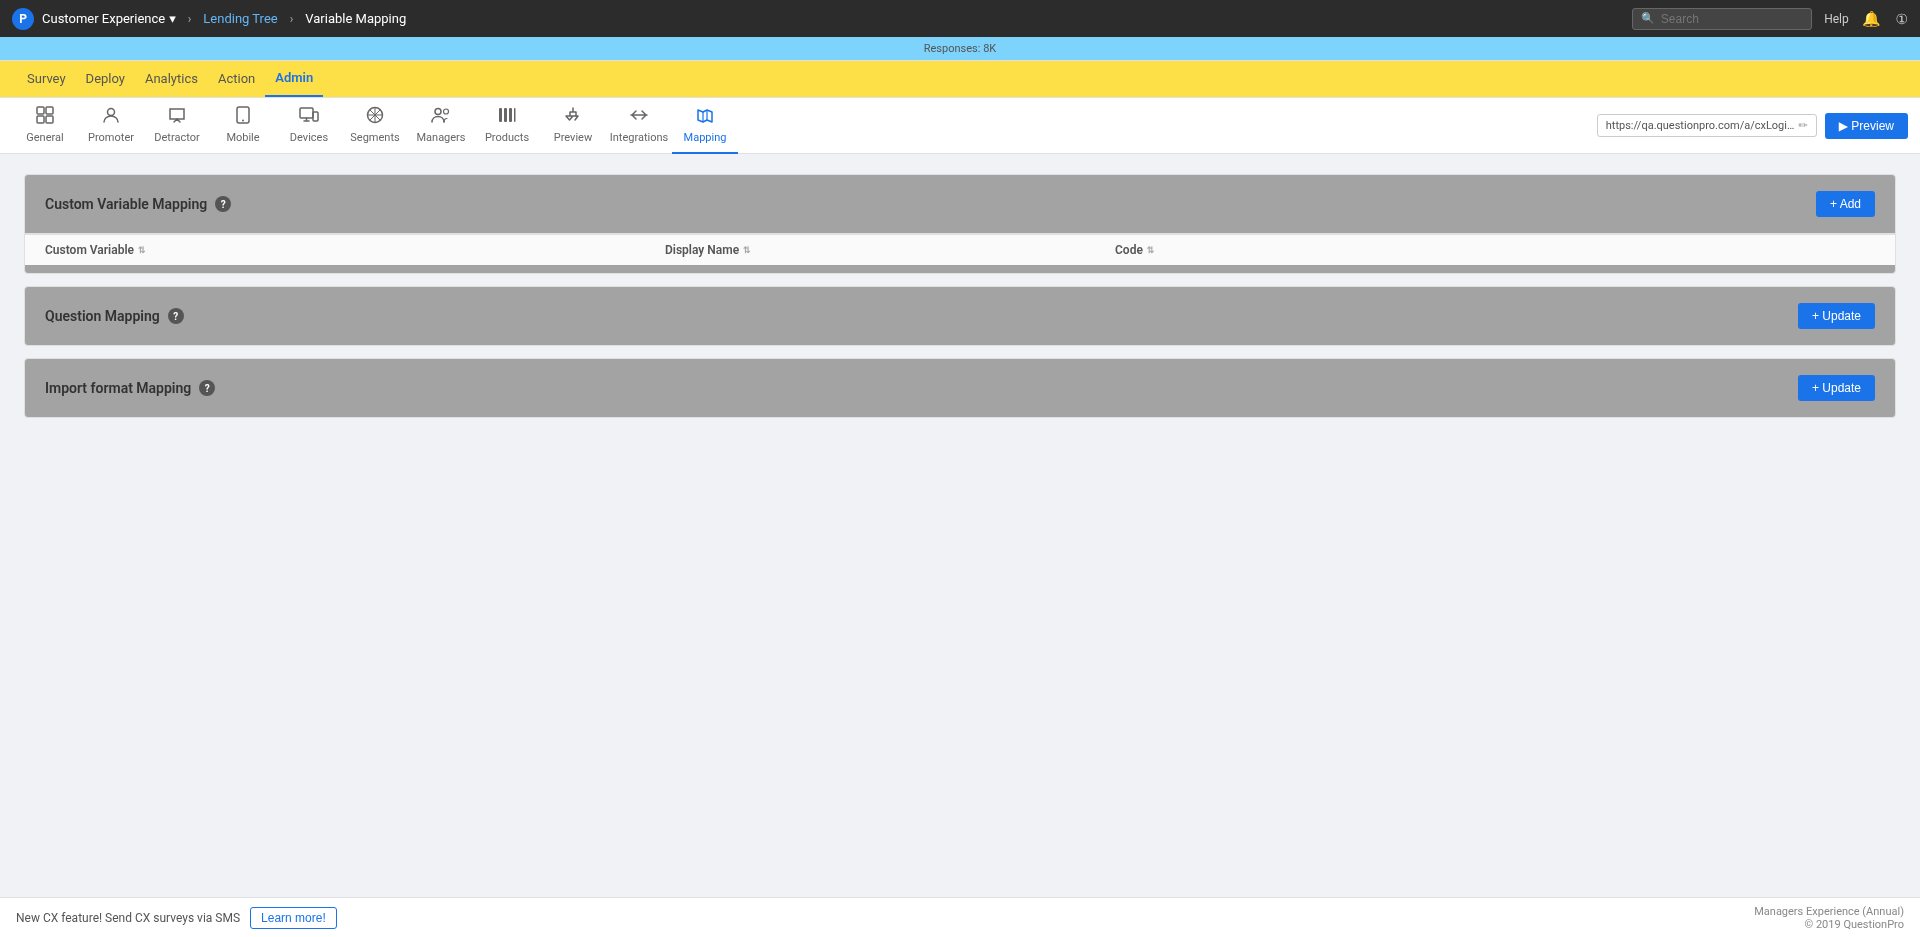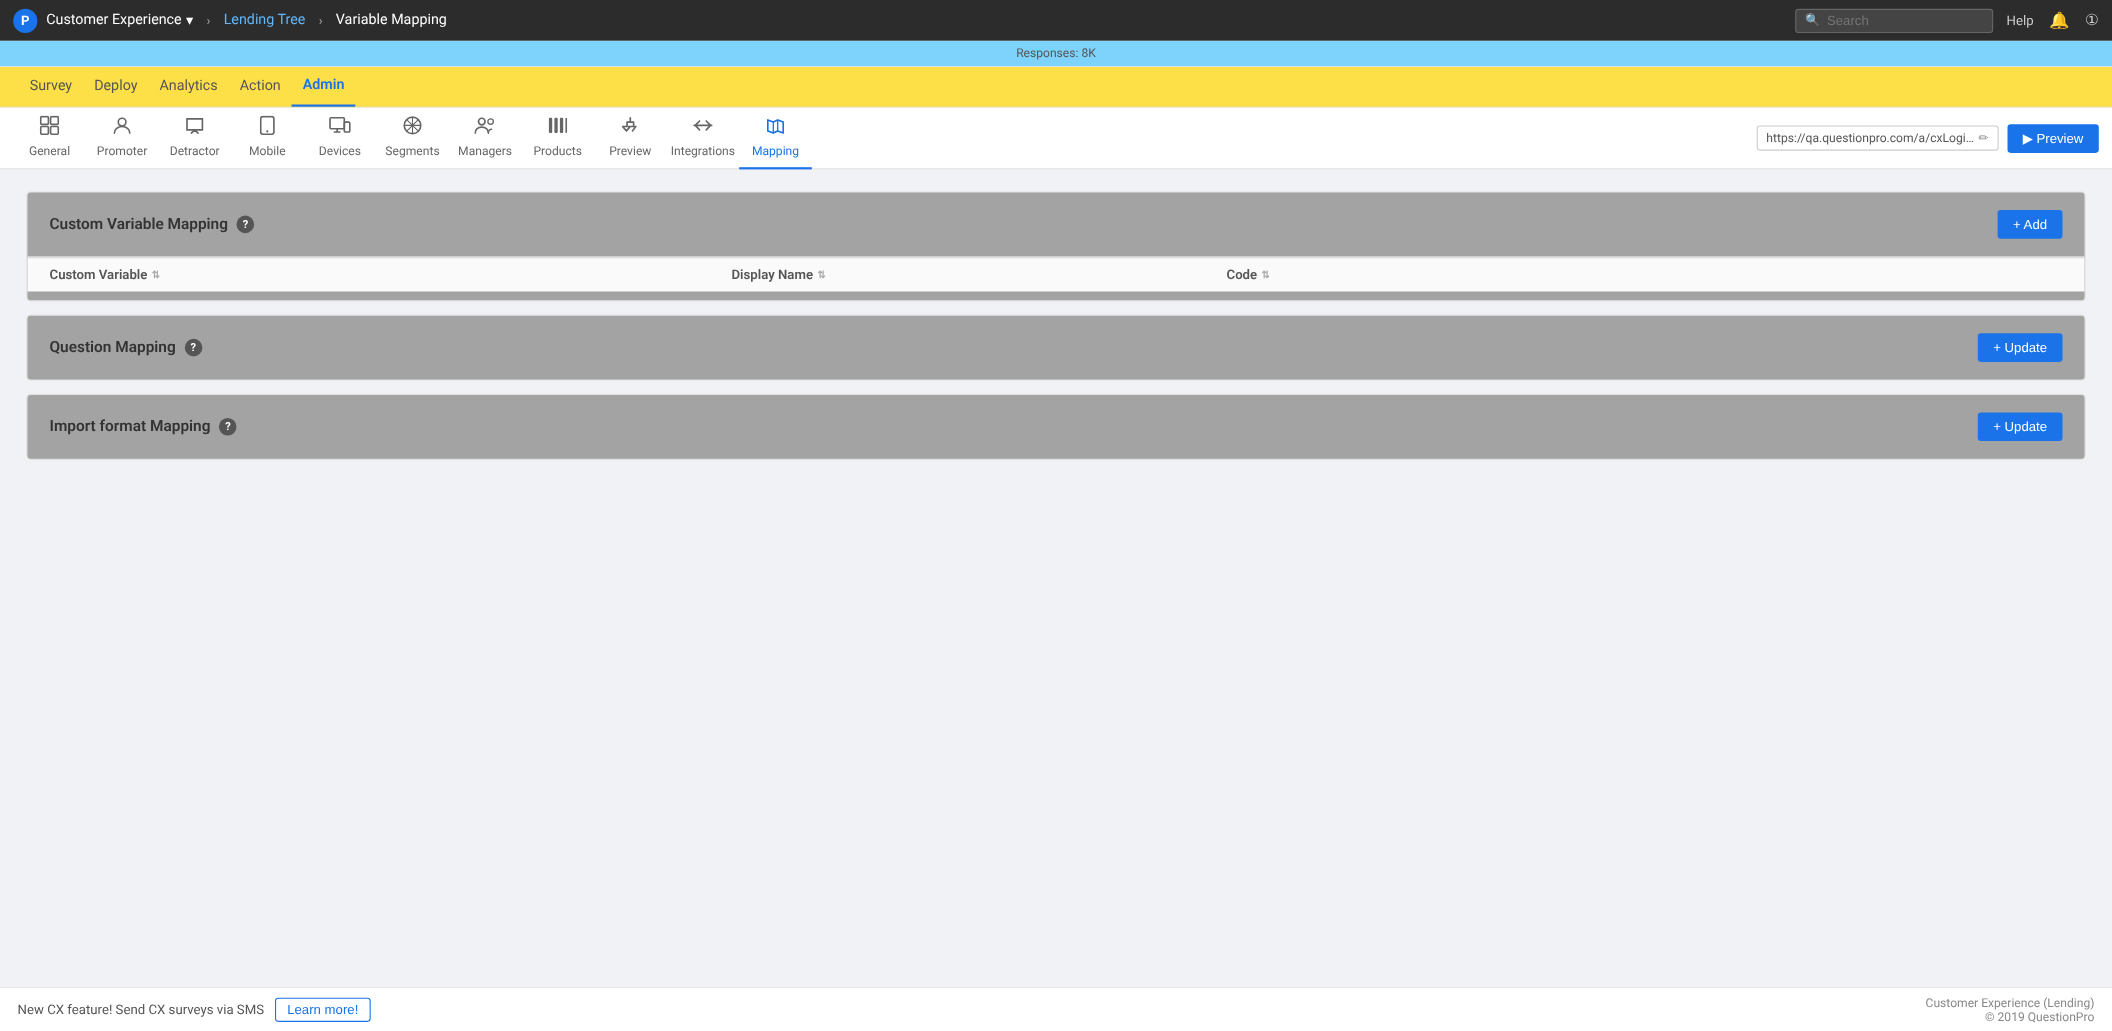--- a/index.html
+++ b/index.html
@@ -553,16 +553,16 @@
   </div>
 
 </div>
 
 <div class="bottom-bar">
   <div class="bottom-bar-left">
     <span>New CX feature! Send CX surveys via SMS</span>
     <button class="learn-more-btn">Learn more!</button>
   </div>
   <div class="bottom-bar-right">
-    <div>Customer Experience (Lending)</div>
+    <div>Managers Experience (Annual)</div>
     <div>© 2019 QuestionPro</div>
   </div>
 </div>
 
 </body></html>

